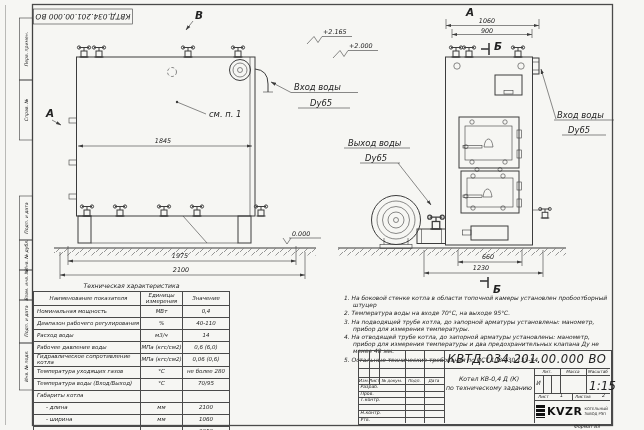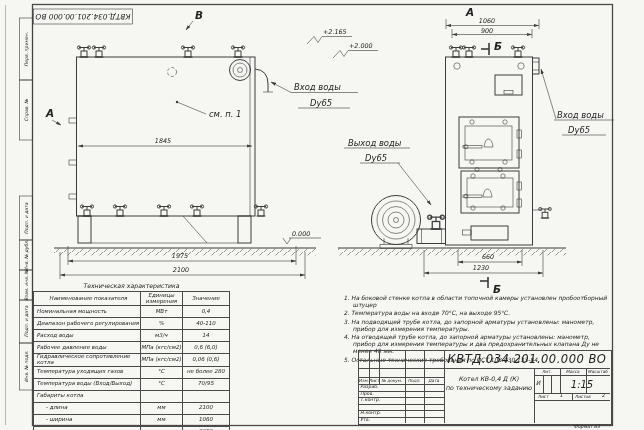--- a/index.html
+++ b/index.html
@@ -380,24 +380,32 @@
 
   <span class="ts" style="left:85px;top:3px;width:166px;text-align:center;font-size:11.5px;letter-spacing:.5px">КВТД.034.201.00.000  ВО</span>
 
   <span class="ts" style="left:85px;top:25px;width:90px;text-align:center;font-size:6.2px">Котел КВ-0,4 Д (К)</span>
   <span class="ts" style="left:85px;top:34px;width:90px;text-align:center;font-size:6.2px">по техническому заданию</span>
 
   <span class="ts" style="left:175px;top:18.8px;width:26px;text-align:center;font-size:4.2px">Лит.</span>
   <span class="ts" style="left:201px;top:18.8px;width:26px;text-align:center;font-size:4.2px">Масса</span>
   <span class="ts" style="left:227px;top:18.8px;width:24px;text-align:center;font-size:4.2px">Масштаб</span>
   <span class="ts" style="left:175px;top:29px;width:9px;text-align:center;font-size:6px">И</span>
-  <span class="ts" style="left:211px;top:29px;width:24px;text-align:center;font-size:10px">1:15</span>
+  <span class="ts" style="left:230px;top:29px;width:24px;text-align:center;font-size:12px">1:15</span>
 
   <span class="ts" style="left:179px;top:43.6px;font-size:4.2px">Лист</span>
   <span class="ts" style="left:201px;top:43.2px;font-size:4.8px">1</span>
   <span class="ts" style="left:216px;top:43.6px;font-size:4.2px">Листов</span>
   <span class="ts" style="left:243px;top:43.2px;font-size:4.8px">2</span>
 
+  <div class="logo-row">
+    <div class="logo-mark"></div>
+    <span class="logo-txt">KVZR</span>
+    <div class="logo-sub">
+      <span>КОТЕЛЬНЫЙ</span>
+      <span>ЗАВОД РЭП</span>
+    </div>
+  </div>
 </div>
 
 <span class="fmt">Формат  А3</span>
 
 </div>
 
 </body></html>

